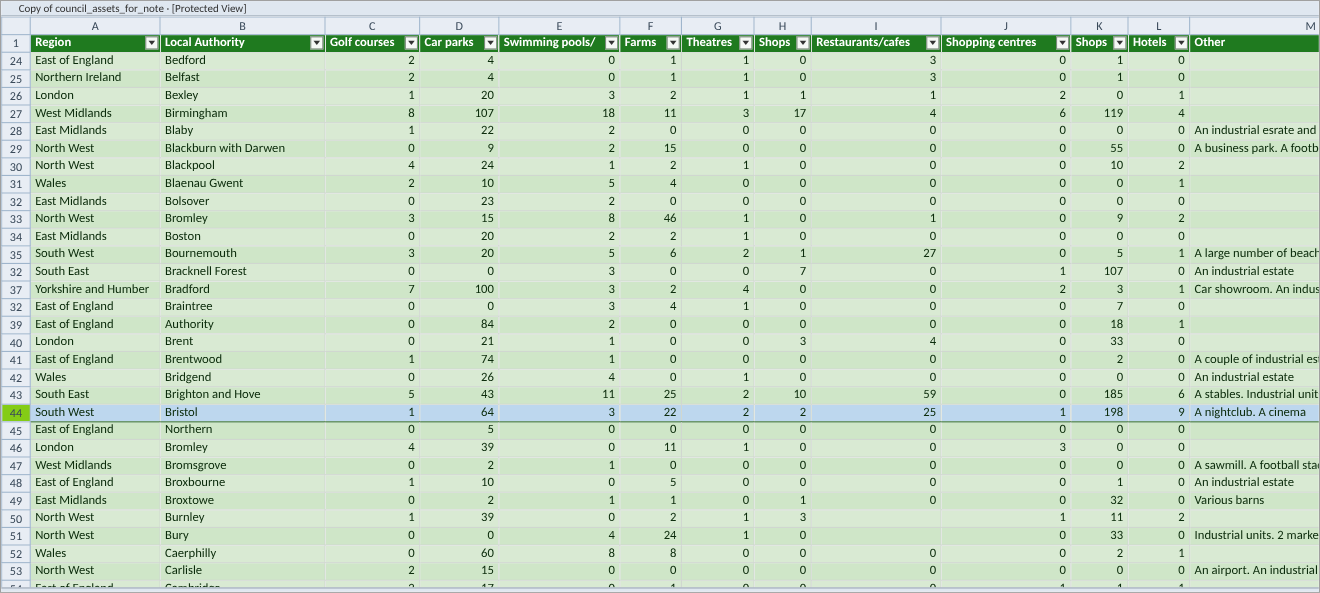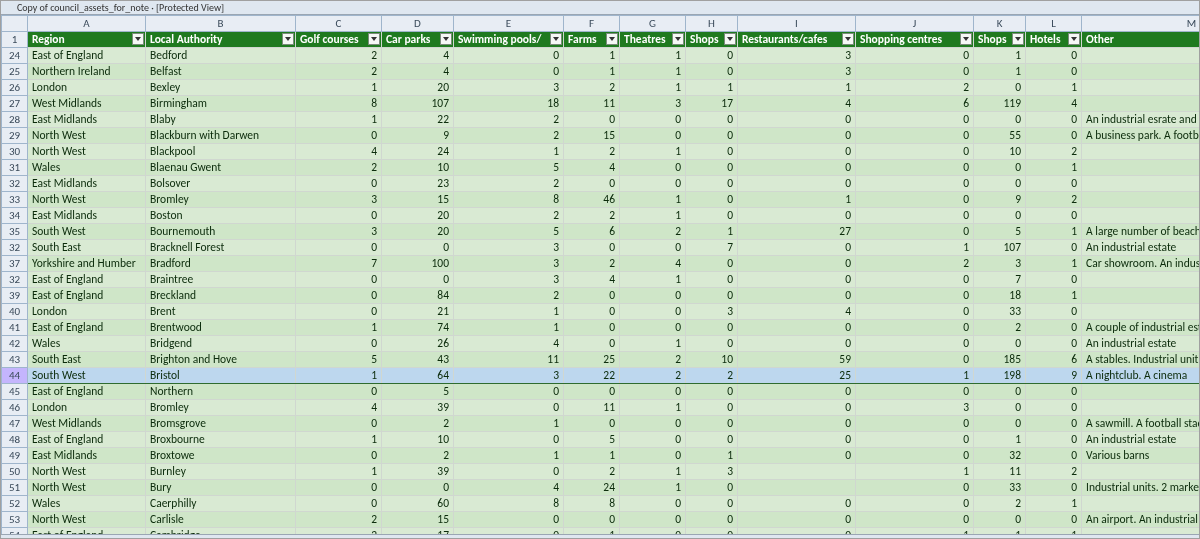--- a/index.html
+++ b/index.html
@@ -87,21 +87,21 @@
     position: absolute;
     left: 2px; top: 3px;
     border-left: 3px solid transparent;
     border-right: 3px solid transparent;
     border-top: 4px solid #333;
   }
   
   tr.data td.cell { background: #d9ead3; color:#0b2b0b; }
   tr.data.alt td.cell { background: #cfe6c8; }
   tr.data.sel td.cell { background: #bdd7ee; }
-  tr.data.sel td.rowhdr { background:#c4b5fd; }
+  tr.data.sel td.rowhdr { background:#84cc16; }
   tr.data td.num { text-align: right; }
   tr.data td.txt { text-align: left; }
   
   col.rw { width:26px; }
   col.cA { width:118px; }
   col.cB { width:150px; }
   col.cC { width:86px; }
   col.cD { width:72px; }
   col.cE { width:110px; }
   col.cF { width:56px; }
@@ -413,21 +413,21 @@
             <td class="cell num">0</td>
             <td class="cell num">0</td>
             <td class="cell num">0</td>
             <td class="cell num">7</td>
             <td class="cell num">0</td>
             <td class="cell txt"></td>
           </tr>
           <tr class="data alt">
             <td class="rowhdr">39</td>
             <td class="cell txt">East of England</td>
-            <td class="cell txt">Breckland</td>
+            <td class="cell txt">Authority</td>
             <td class="cell num">0</td>
             <td class="cell num">84</td>
             <td class="cell num">2</td>
             <td class="cell num">0</td>
             <td class="cell num">0</td>
             <td class="cell num">0</td>
             <td class="cell num">0</td>
             <td class="cell num">0</td>
             <td class="cell num">18</td>
             <td class="cell num">1</td>

